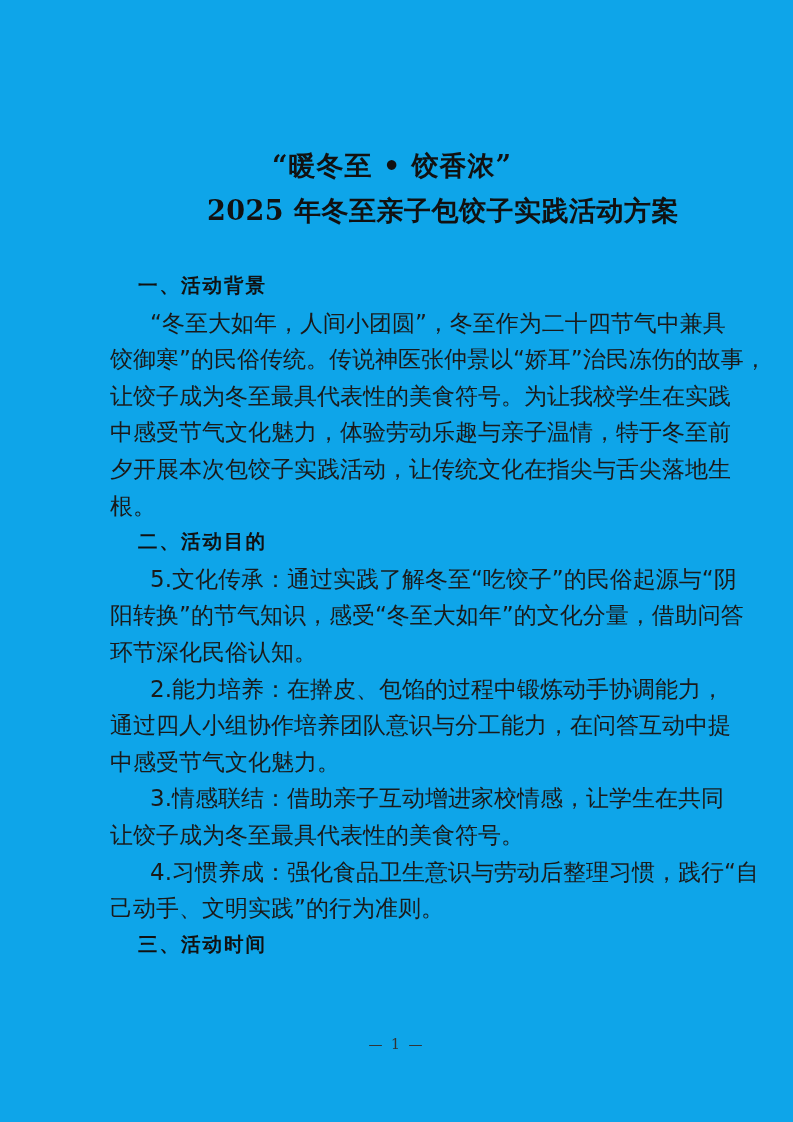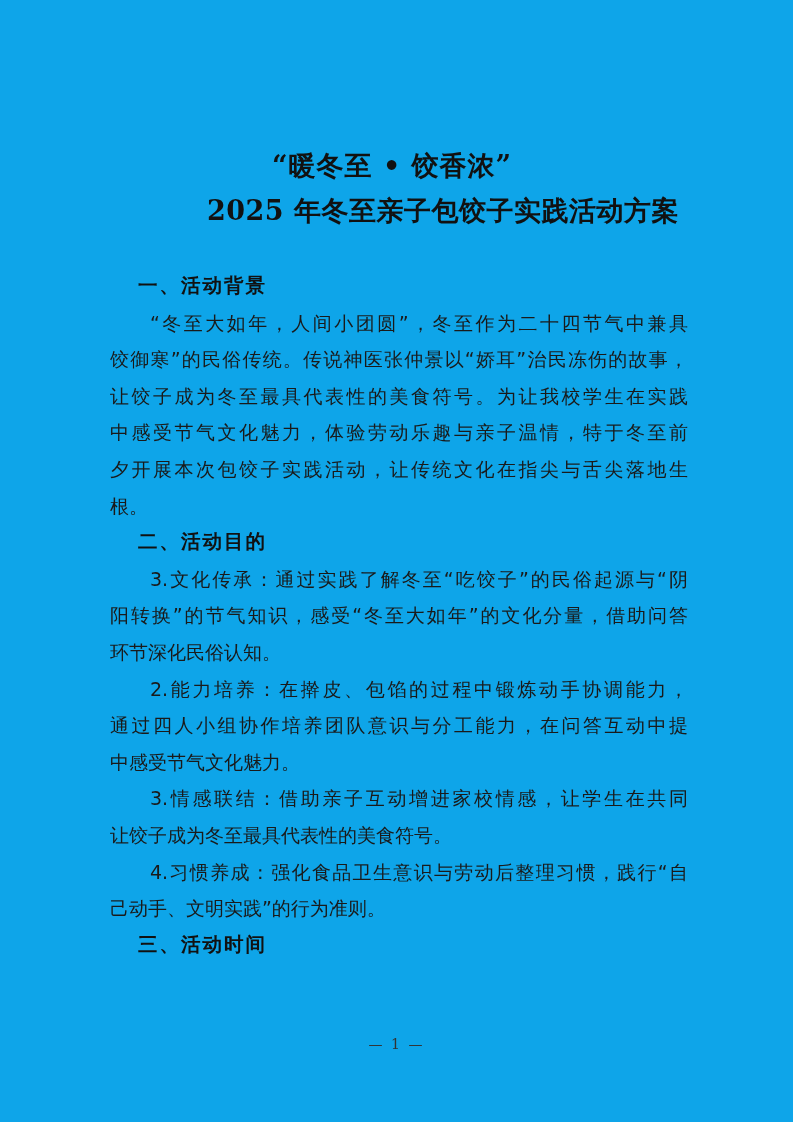--- a/index.html
+++ b/index.html
@@ -51,21 +51,21 @@
   }
   .body {
     position: absolute;
     left: 110px;
     top: 268px;
     width: 578px;
   }
   .line {
     height: 36.6px;
     line-height: 36.6px;
-    font-size: 19px;
+    font-size: 23px;
     white-space: nowrap;
     overflow: visible;
     text-align: justify;
     text-align-last: justify;
     font-family: "DejaVu Sans", sans-serif;
     font-weight: normal;
     color: #1a1a1a;
   }
   .line.last {
     text-align-last: left;
@@ -111,21 +111,21 @@
     <div class="heading">一、活动背景</div>
     <div class="line indent">“冬至大如年，人间小团圆”，冬至作为二十四节气中兼具</div>
     <div class="line">饺御寒”的民俗传统。传说神医张仲景以“娇耳”治民冻伤的故事，</div>
     <div class="line">让饺子成为冬至最具代表性的美食符号。为让我校学生在实践</div>
     <div class="line">中感受节气文化魅力，体验劳动乐趣与亲子温情，特于冬至前</div>
     <div class="line">夕开展本次包饺子实践活动，让传统文化在指尖与舌尖落地生</div>
     <div class="line last">根。</div>
 
     <div class="heading">二、活动目的</div>
 
-    <div class="line indent">3.文化传承：通过实践了解冬至“吃饺子”的民俗起源与“阴</div>
+    <div class="line indent">5.文化传承：通过实践了解冬至“吃饺子”的民俗起源与“阴</div>
     <div class="line">阳转换”的节气知识，感受“冬至大如年”的文化分量，借助问答</div>
     <div class="line last">环节深化民俗认知。</div>
 
     <div class="line indent">2.能力培养：在擀皮、包馅的过程中锻炼动手协调能力，</div>
     <div class="line">通过四人小组协作培养团队意识与分工能力，在问答互动中提</div>
     <div class="line last">中感受节气文化魅力。</div>
 
     <div class="line indent">3.情感联结：借助亲子互动增进家校情感，让学生在共同</div>
     <div class="line last">让饺子成为冬至最具代表性的美食符号。</div>
 

